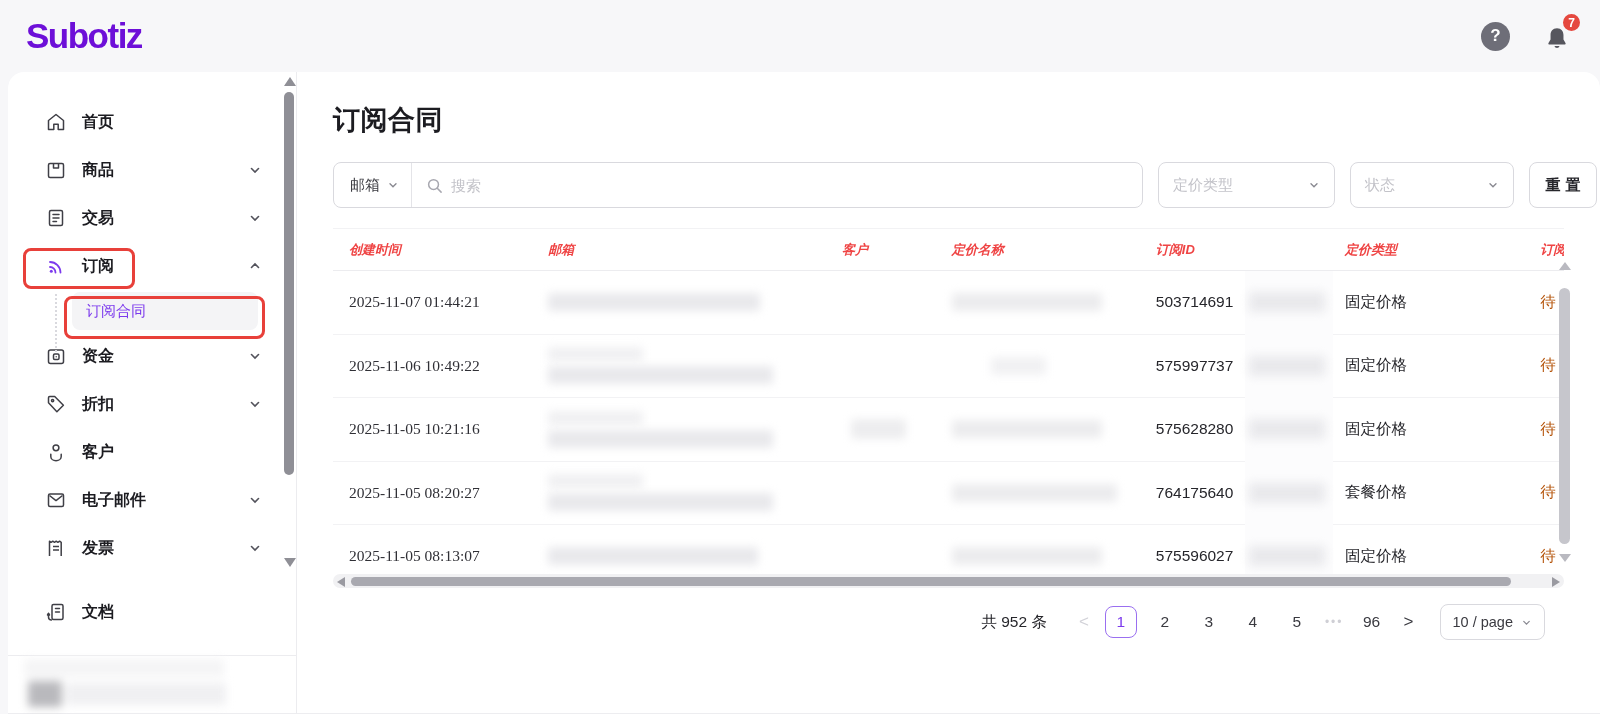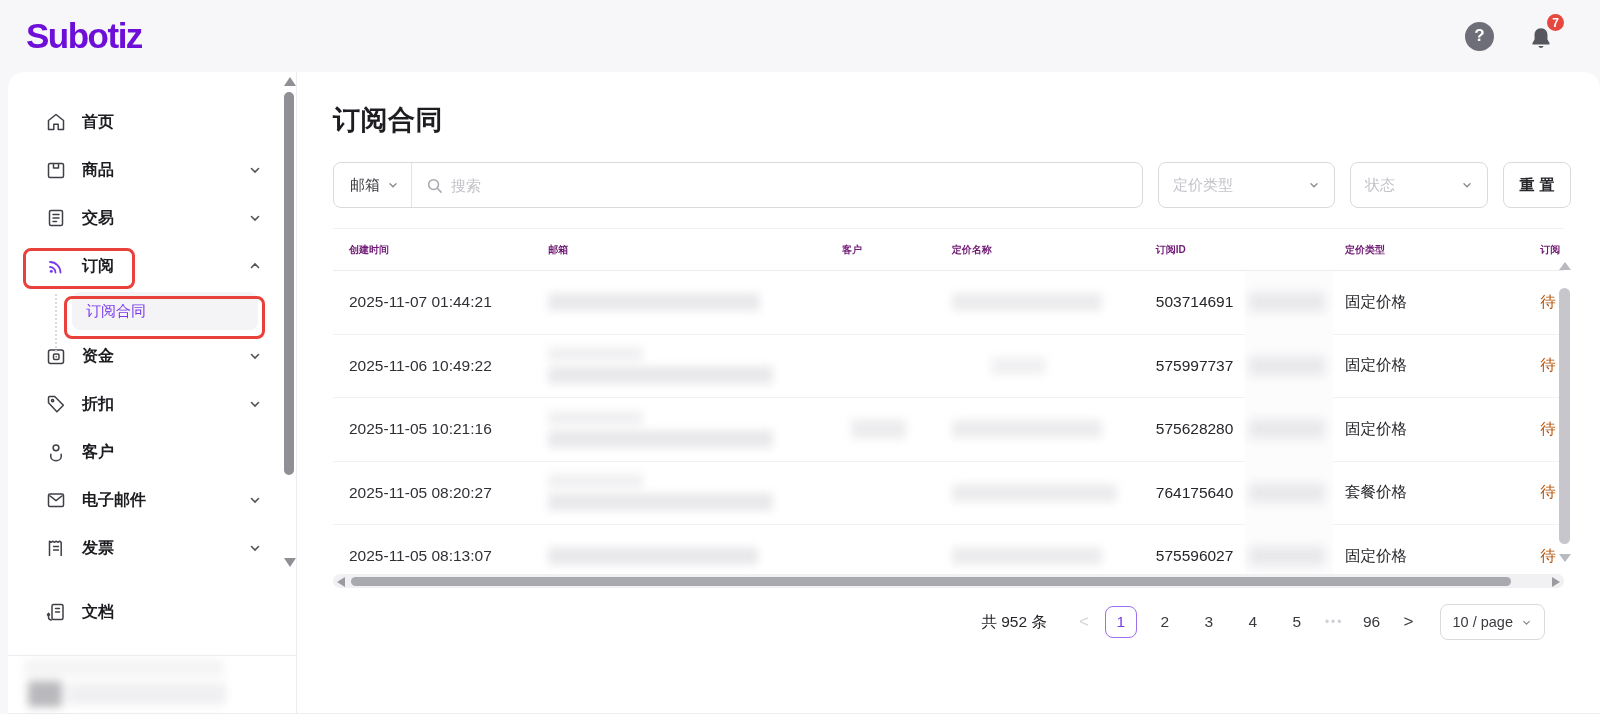--- a/index.html
+++ b/index.html
@@ -1,20 +1,20 @@
 <!DOCTYPE html>
 <html><head>
 <meta charset="utf-8">
 <style>
   * { box-sizing: border-box; margin: 0; padding: 0; }
   html,body { width:1600px; height:714px; overflow:hidden; }
   body { background:#f7f7f9; font-family:"Liberation Sans","DejaVu Sans",sans-serif; color:#26262b; position:relative; }
 
   
-  .header { height:72px; display:flex; align-items:center; justify-content:space-between; padding:0 42px 0 26px; }
+  .header { height:72px; display:flex; align-items:center; justify-content:space-between; padding:0 26px 0 26px; }
   .logo { font-size:35px; font-weight:800; color:#6d0fd8; letter-spacing:-1.5px; cursor:pointer; }
   .header-right { display:flex; align-items:center; gap:30px; }
   .help-circle { width:29px; height:29px; border-radius:50%; background:#6e6e78; color:#fff; font-size:17px; font-weight:bold; display:flex; align-items:center; justify-content:center; cursor:pointer; }
   .bell-wrap { position:relative; width:34px; height:34px; display:flex; align-items:flex-end; justify-content:center; cursor:pointer; }
   .badge { position:absolute; top:-7px; right:-8px; min-width:21px; height:21px; border-radius:50%; background:#e5483f; color:#fff; font-size:12px; font-weight:bold; display:flex; align-items:center; justify-content:center; border:2px solid #f7f7f9; }
 
   
   .shell { position:relative; height:642px; background:#fff; border-radius:16px 16px 0 0; display:flex; overflow:hidden; box-shadow:0 -1px 0 #ededf0 inset;margin-left:8px; }
 
   
@@ -51,32 +51,32 @@
   .page-title { font-size:27px; font-weight:800; color:#1c1c21; letter-spacing:0.5px; }
 
   .filter-row { display:flex; align-items:center; margin-top:24px; height:46px; gap:15px; }
   .search-combo { width:810px; height:46px; border:1px solid #d9d9de; border-radius:8px; display:flex; align-items:center; background:#fff; }
   .field-select { display:flex; align-items:center; gap:7px; padding:0 12px 0 16px; font-size:15px; color:#3a3a40; cursor:pointer; height:100%; }
   .combo-divider { width:1px; height:100%; background:#e4e4e8; }
   .search-seg { display:flex; align-items:center; gap:8px; padding-left:14px; flex:1; }
   .search-input { border:none; outline:none; font-size:15px; flex:1; color:#3a3a40; background:transparent; font-family:inherit; }
   .search-input::placeholder { color:#c3c3c9; }
   .pill-select { height:46px; border:1px solid #d9d9de; border-radius:8px; display:flex; align-items:center; justify-content:space-between; padding:0 14px 0 14px; font-size:15px; color:#c3c3c9; cursor:pointer; background:#fff; }
-  .w-type { width:177px; } .w-status { width:138px; }
+  .w-type { width:177px; } .w-status { width:164px; }
   .reset-btn { height:46px; width:68px; border:1px solid #d9d9de; border-radius:8px; background:#fff; font-size:15px; font-weight:700; color:#26262b; letter-spacing:5px; text-indent:5px; cursor:pointer; font-family:inherit; }
 
   
   .table { margin-top:20px; width:1231px; overflow:hidden; }
   .thead { display:flex; width:1281px; height:43px; align-items:center; border-top:1px solid #f2f2f4; border-bottom:1px solid #ececef; }
-  .th { font-size:10px; font-weight:700; color:#701a75; padding-left:16px; white-space:nowrap; }
+  .th { font-size:13px; font-weight:700; color:#ef4444; padding-left:16px; white-space:nowrap;font-style:italic; }
   .tbody { position:relative; height:303px; overflow:hidden; }
   .tr { display:flex; width:1281px; height:63.5px; align-items:center; border-bottom:1px solid #f2f2f4; position:relative; }
   .td { font-size:15.5px; color:#26262b; padding-left:16px; white-space:nowrap; overflow:hidden; }
   .c0{width:200px;} .c1{width:295px;} .c2{width:110px;} .c3{width:205px;} .c4{width:190px;} .c5{width:196px;} .c6{width:90px;}
-  .td.c0 { color:#303036; }
+  .td.c0 { color:#303036;font-family:Liberation Serif, serif; }
   .td.c6 { color:#b45309; }
 
   .blur { filter:blur(4px); border-radius:2px; }
   .email-wrap { display:flex; flex-direction:column; gap:5px; padding-left:16px; }
   .bl-top { width:95px; height:14px; background:#f0f0f2; }
   .bl-bot { width:225px; height:18px; background:#e9e9ec; }
   .tr.r1 .bl-bot { width:212px; } .tr.r5 .bl-bot { width:210px; }
   .cust-blur { width:55px; height:20px; background:#ededef; margin-left:25px; display:none; }
   .tr.r3 .cust-blur { display:block; }
   .name-blur { width:150px; height:18px; background:#ececee; margin-left:16px; }

